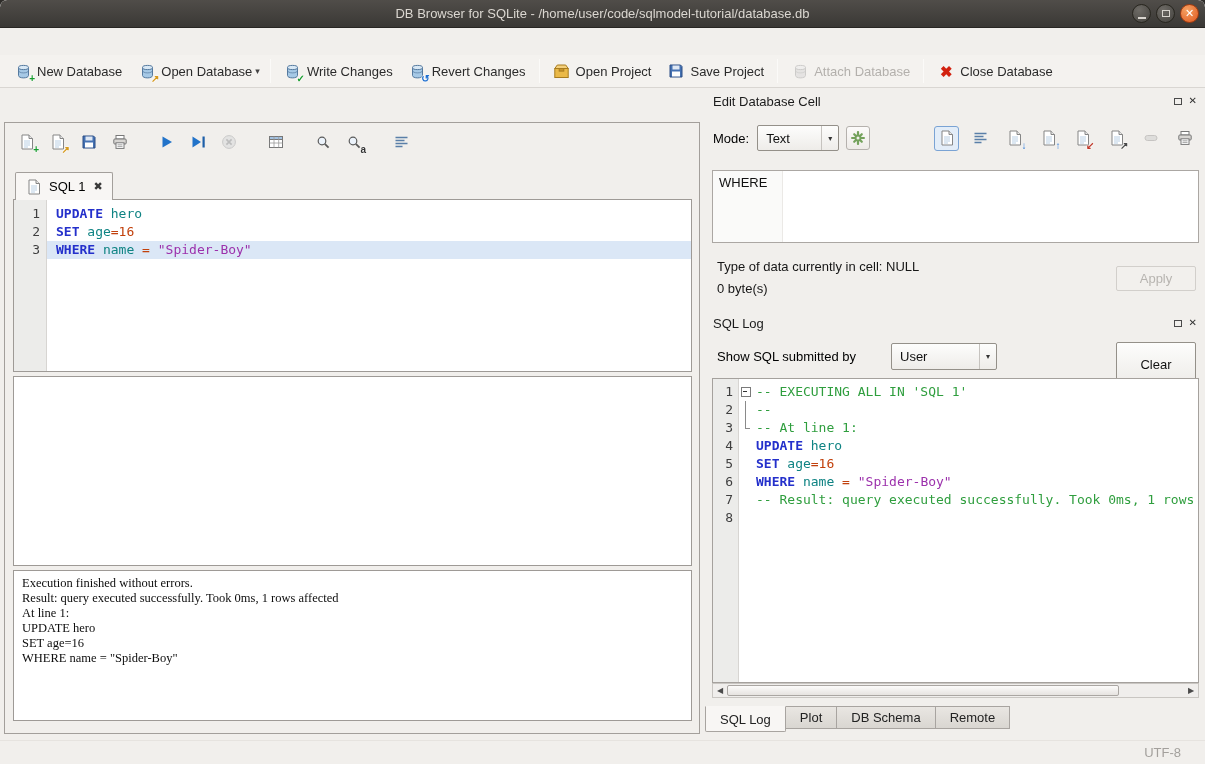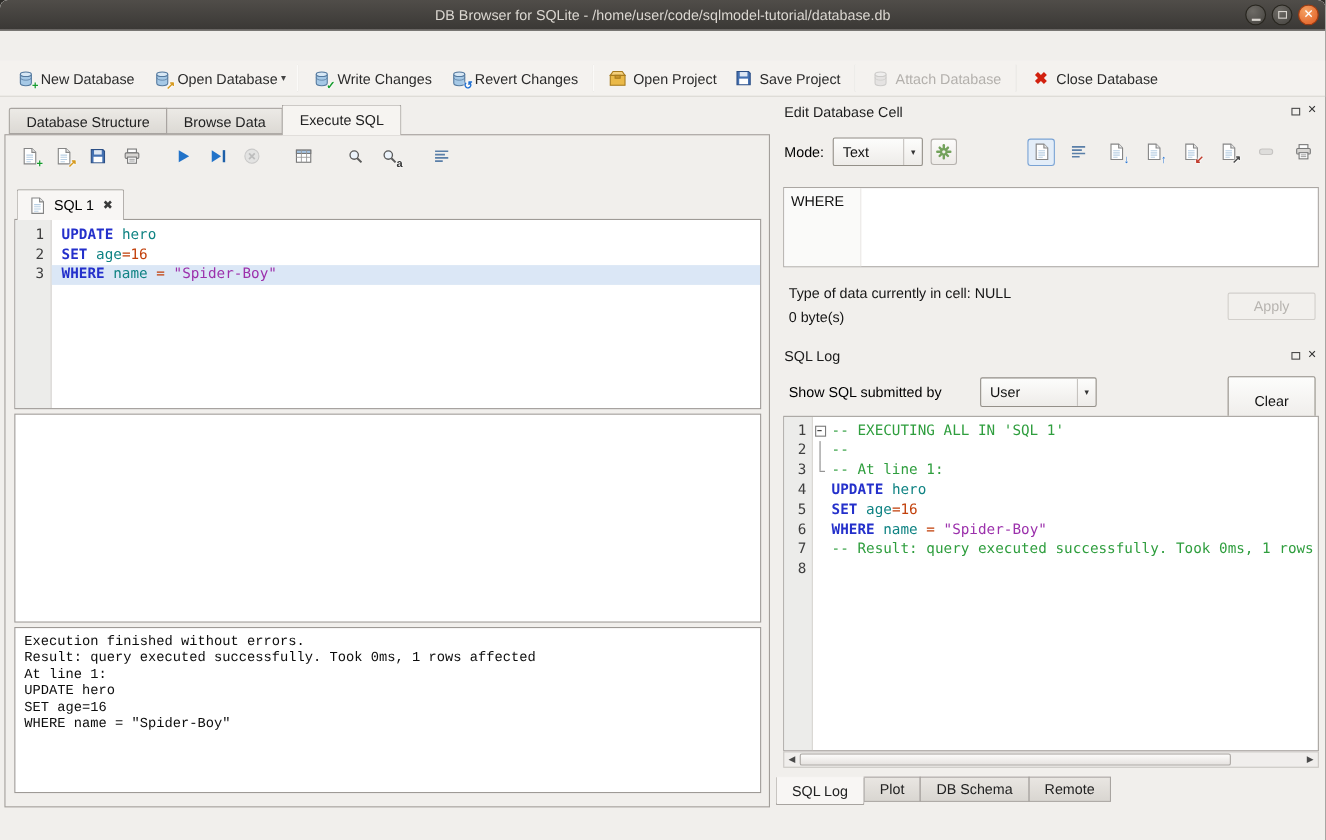--- a/index.html
+++ b/index.html
@@ -61,21 +61,21 @@
   .tk-str{color:#9c31ac}
   .tk-cm{color:#2f9e3e}
   .tk-pl{color:#c2410c}
   .fold{flex:0 0 13px;position:relative}
   .fold.box::before{content:"";position:absolute;left:2px;top:4px;width:8px;height:8px;border:1px solid #7a7a7a;background:#fff}
   .fold.box::after{content:"";position:absolute;left:4px;top:8px;width:4px;height:1px;background:#333}
   .fold.v::before{content:"";position:absolute;left:6px;top:0;bottom:0;width:1px;background:#8a8a8a}
   .fold.l::before{content:"";position:absolute;left:6px;top:0;height:9px;width:1px;background:#8a8a8a}
   .fold.l::after{content:"";position:absolute;left:6px;top:9px;width:5px;height:1px;background:#8a8a8a}
   #results-box{position:absolute;left:8px;top:253px;width:679px;height:190px;background:#fff;border:1px solid #9e9a96}
-  #output-box{position:absolute;left:8px;top:447px;width:679px;height:151px;background:#fff;border:1px solid #9e9a96;font-family:Liberation Mono, monospace;font-size:12.5px;line-height:15px;color:#0d0d0d;padding:5px 8px;white-space:pre-wrap;overflow:hidden}
+  #output-box{position:absolute;left:8px;top:447px;width:679px;height:151px;background:#fff;border:1px solid #9e9a96;font-family:Liberation Serif, serif;font-size:12.5px;line-height:15px;color:#0d0d0d;padding:5px 8px;white-space:pre-wrap;overflow:hidden}
 
   
   #right-panel{position:absolute;top:88px;left:705px;width:500px;height:652px}
   .dock-title{position:absolute;left:8px;font-size:13px;color:#1c1c1c}
   #cell-title{top:6px}
   #log-title{top:228px}
   .dock-icons{position:absolute;right:8px;display:flex;gap:7px;align-items:center}
   #cell-dock-icons{top:8px}
   #log-dock-icons{top:230px}
   .dock-float{width:8px;height:7px;border:1px solid #4a4a4a;display:inline-block}
@@ -218,25 +218,20 @@
       <div class="tb-sep"></div>
       <div class="tb-btn">
         <span class="tb-icon">
           <span class="redx">✖</span>
         </span>
         <span class="tb-label">Close Database</span>
       </div>
     </div>
 
   <div id="left-panel">
-    <div id="main-tabs">
-      <div class="mtab">Database Structure</div>
-      <div class="mtab">Browse Data</div>
-      <div class="mtab active">Execute SQL</div>
-    </div>
     <div id="left-frame">
       <div id="sql-toolbar">
           <div class="itb">
             <span class="tb-icon">
               <svg width="14" height="16" viewBox="0 0 14 16">
                 <path d="M2 1h7l3.5 3.5V15H2z" fill="#fff" stroke="#858585"></path>
                 <path d="M9 1v3.5h3.5" fill="#e9e9e9" stroke="#858585"></path>
                 <path d="M4 7h6M4 9h6M4 11h6M4 13h4" stroke="#b9cfe4" stroke-width="1"></path>
               </svg>
               <b class="bdg" style="color:#169c2d">+</b>
@@ -505,14 +500,17 @@
       <span class="sarr right">▶</span>
     </div>
     <div id="dock-tabs">
       <div class="dtab active">SQL Log</div>
       <div class="dtab">Plot</div>
       <div class="dtab">DB Schema</div>
       <div class="dtab">Remote</div>
     </div>
   </div>
 
+  <div id="statusbar">
+    <span id="encoding">UTF-8</span>
+  </div>
 
 </div>
 
 </body></html>

